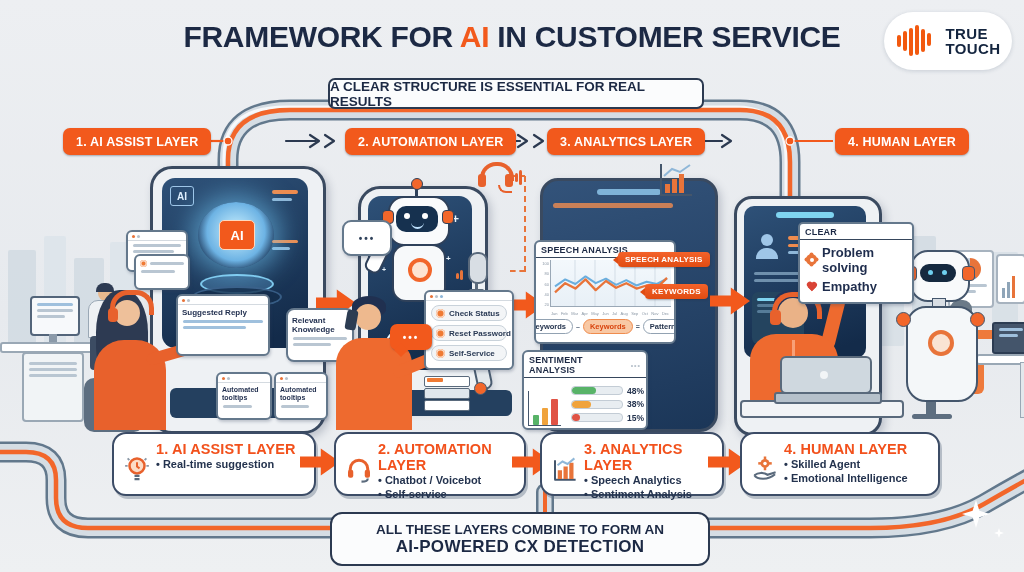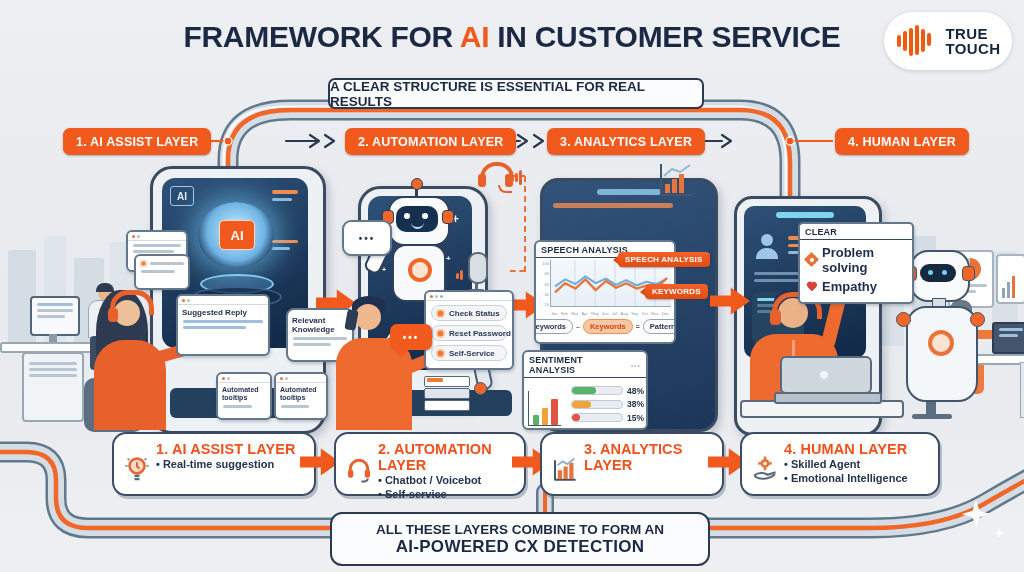--- a/index.html
+++ b/index.html
@@ -574,20 +574,24 @@
   <div class="sarrow" style="left:512px;top:447px"></div>
   <div class="scard" style="left:540px;width:184px">
     <svg class="sicon" viewBox="0 0 24 24">
       <path d="M4 20.5V5M3.5 20.5h17" stroke="#44566c" stroke-width="1.6"></path>
       <rect x="6.2" y="13" width="3.4" height="7" fill="#e8743a"></rect>
       <rect x="10.8" y="10" width="3.4" height="10" fill="#e8743a"></rect>
       <rect x="15.4" y="7" width="3.4" height="13" fill="#e8743a"></rect>
       <path d="M6 9l4-3 4 2 5.5-4.5" stroke="#8fb7d8" stroke-width="1.6" fill="none"></path>
     </svg>
     <h3>3. ANALYTICS LAYER</h3>
+    <ul>
+        <li>Speech Analytics</li>
+        <li>Sentiment Analysis</li>
+      </ul>
   </div>
   <div class="sarrow" style="left:708px;top:447px"></div>
   <div class="scard" style="left:740px;width:200px">
     <svg class="sicon" viewBox="0 0 24 24">
       <circle cx="12" cy="7.5" r="3.6" fill="#e8743a"></circle>
       <circle cx="12" cy="7.5" r="1.4" fill="#fff"></circle>
       <g fill="#e8743a">
         <rect x="11" y="2" width="2" height="2.4"></rect>
           <rect x="11" y="10.6" width="2" height="2.4"></rect>
         <rect x="6.6" y="6.5" width="2.4" height="2"></rect>

